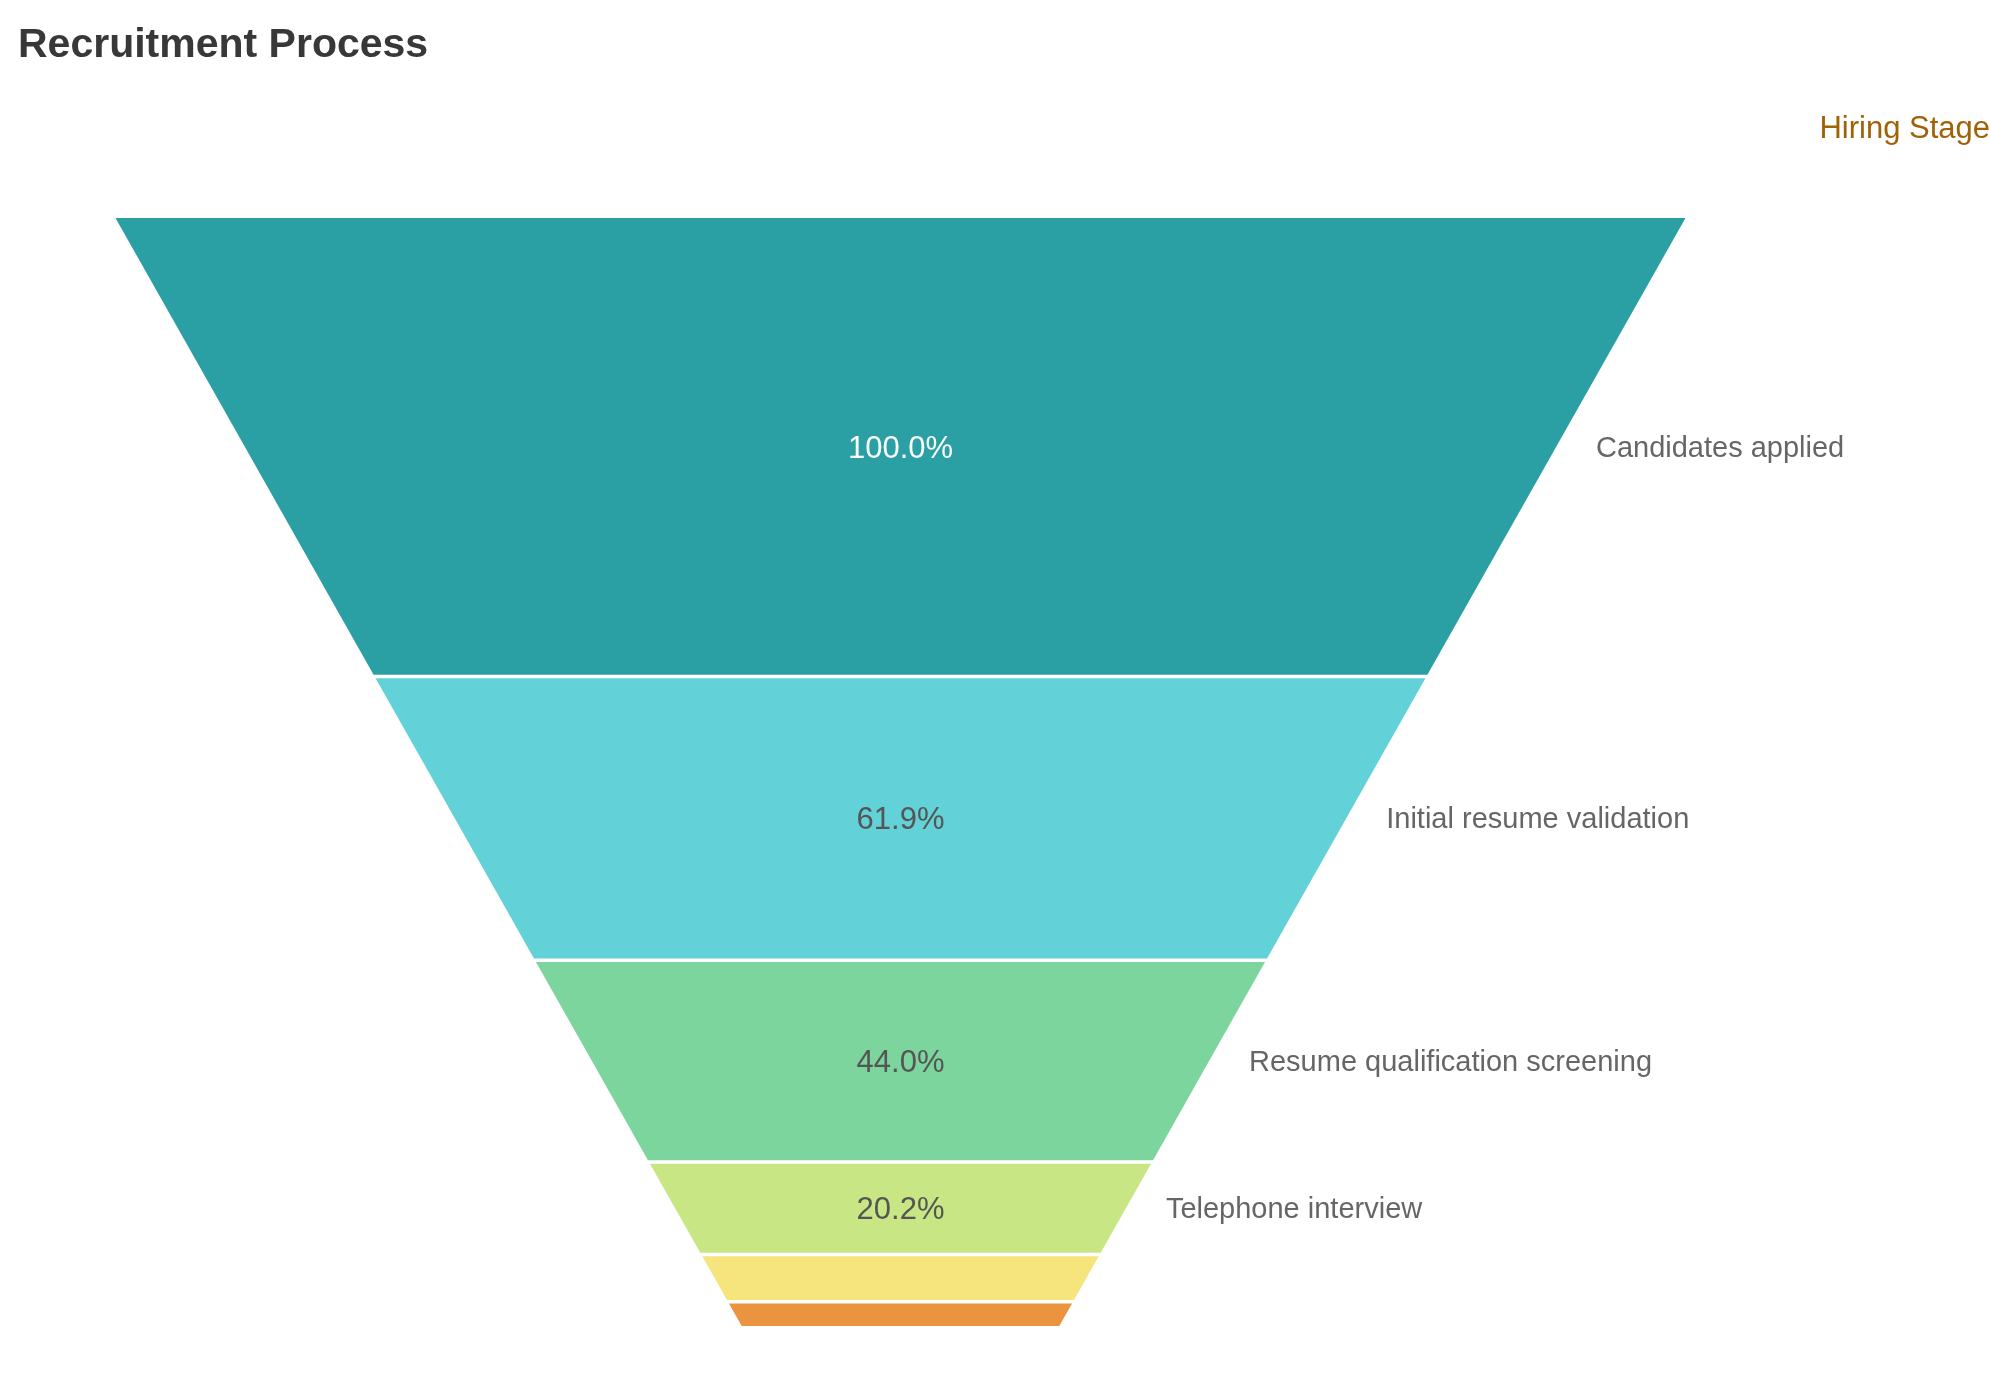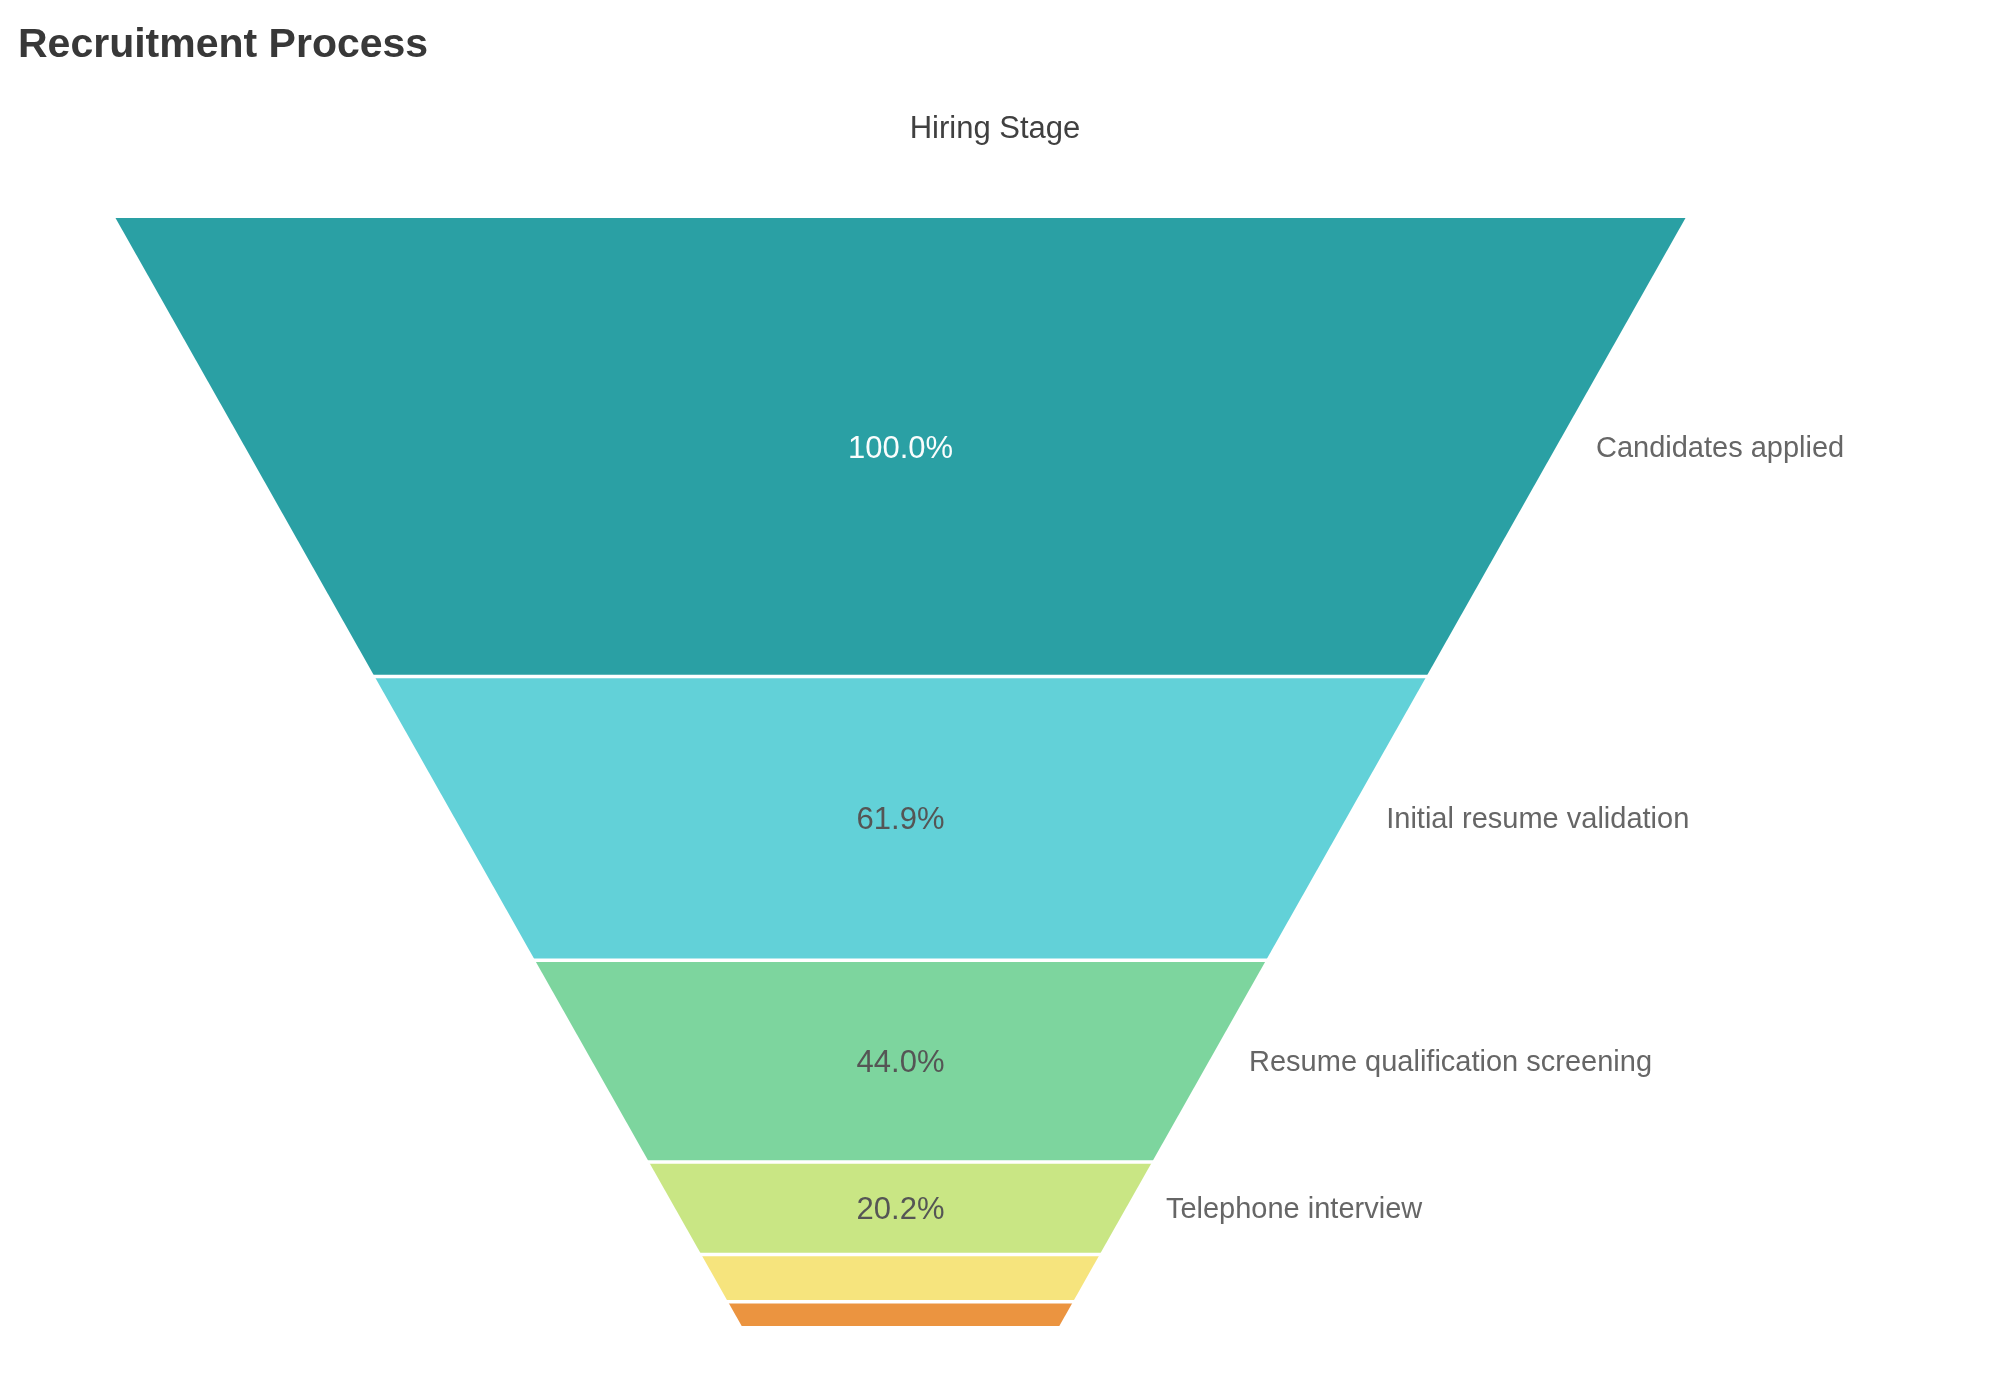--- a/index.html
+++ b/index.html
@@ -23,23 +23,23 @@
     font-size: 41px;
     font-weight: bold;
     color: #383838;
     letter-spacing: 0px;
   }
   .chart-subtitle {
     position: absolute;
     left: 0;
     top: 110px;
     width: 1990px;
-    text-align: center;
+    text-align: right;
     font-size: 31px;
-    color: #404040;
+    color: #a16207;
   }
   svg.funnel-svg {
     position: absolute;
     left: 0;
     top: 0;
   }
   svg text {
     font-family: "Liberation Sans", sans-serif;
   }
 </style>

